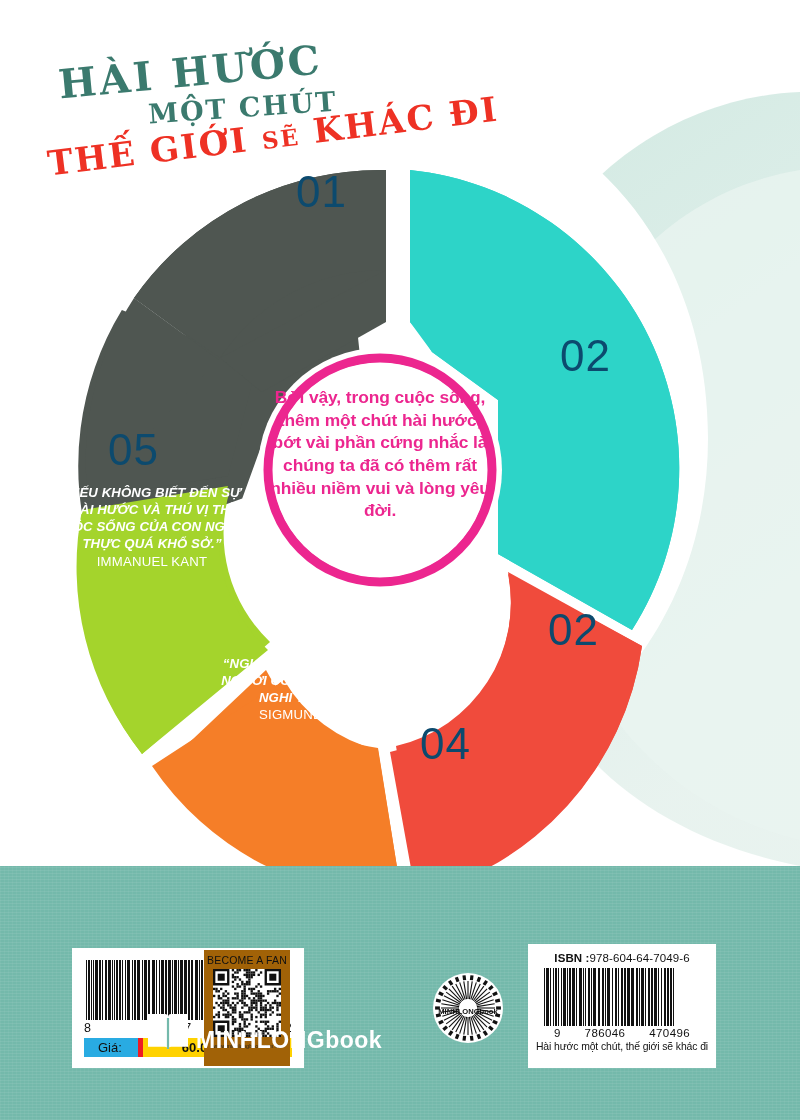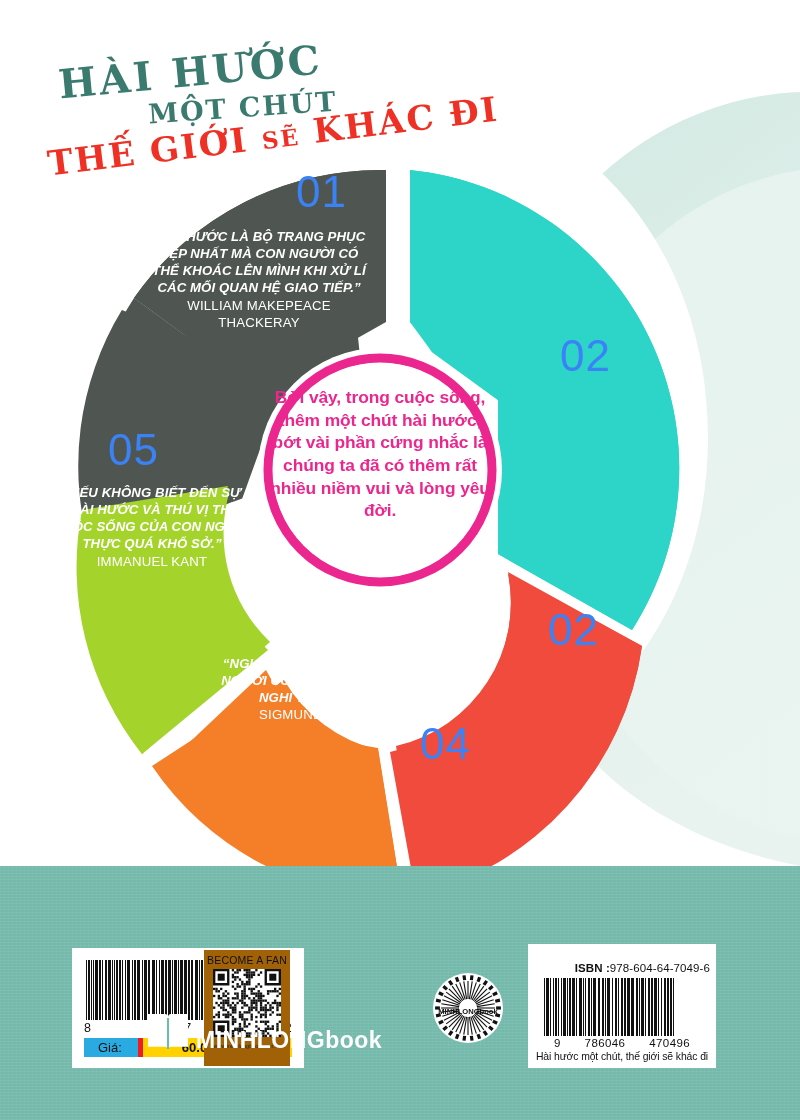--- a/index.html
+++ b/index.html
@@ -80,21 +80,21 @@
   }
   .seg-author {
     font-size: 13.2px;
     font-weight: normal;
     font-style: normal;
     letter-spacing: .2px;
   }
   .seg-num {
     position: absolute;
     z-index: 5;
-    color: #3b82f6;
+    color: #0c4a6e;
     font-size: 44px;
     font-weight: normal;
     letter-spacing: 1px;
     line-height: 1;
   }
 
   
   #txt-01 { left: 148px; top: 228px;  width: 222px; }
   #num-01 { left: 296px; top: 170px; }
 
@@ -248,23 +248,22 @@
   
   #right-panel {
     left: 528px; top: 944px;
     width: 188px; height: 124px;
     padding: 6px 6px 4px 6px;
     text-align: center;
   }
   .isbn-line {
     font-size: 11.5px;
     color: #111;
-    margin-top: 12px;
+    margin-top: 2px;
     letter-spacing: .1px;
-    text-align: right;
   }
   .isbn-line b { font-weight: bold; }
   .isbn-barcode {
     display: flex;
     align-items: flex-end;
     height: 58px;
     margin: 4px 10px 0 10px;
   }
   .isbn-digits {
     display: flex;
@@ -376,24 +375,20 @@
   <div class="title-block">
     <div class="title-line1">HÀI HƯỚC</div>
     <div class="title-line2">MỘT CHÚT</div>
     <div class="title-line3">
       <span>THẾ GIỚI</span>
       <span class="small">SẼ</span>
       <span>KHÁC ĐI</span>
     </div>
   </div>
 
-  <div class="seg-label" id="txt-01">
-    <div class="seg-quote">“HÀI HƯỚC LÀ BỘ TRANG PHỤC ĐẸP NHẤT MÀ CON NGƯỜI CÓ THỂ KHOÁC LÊN MÌNH KHI XỬ LÍ CÁC MỐI QUAN HỆ GIAO TIẾP.”</div>
-    <div class="seg-author">WILLIAM MAKEPEACE THACKERAY</div>
-  </div>
   <div class="seg-num" id="num-01">01</div>
 
   <div class="seg-num" id="num-02">02</div>
 
   <div class="seg-num" id="num-03">02</div>
 
   <div class="seg-label" id="txt-04">
     <div class="seg-quote">“NGƯỜI HÀI HƯỚC NHẤT LÀ NGƯỜI CÓ KHẢ NĂNG THÍCH NGHI TỐT NHẤT.”</div>
     <div class="seg-author">SIGMUND FREUD</div>
   </div>

